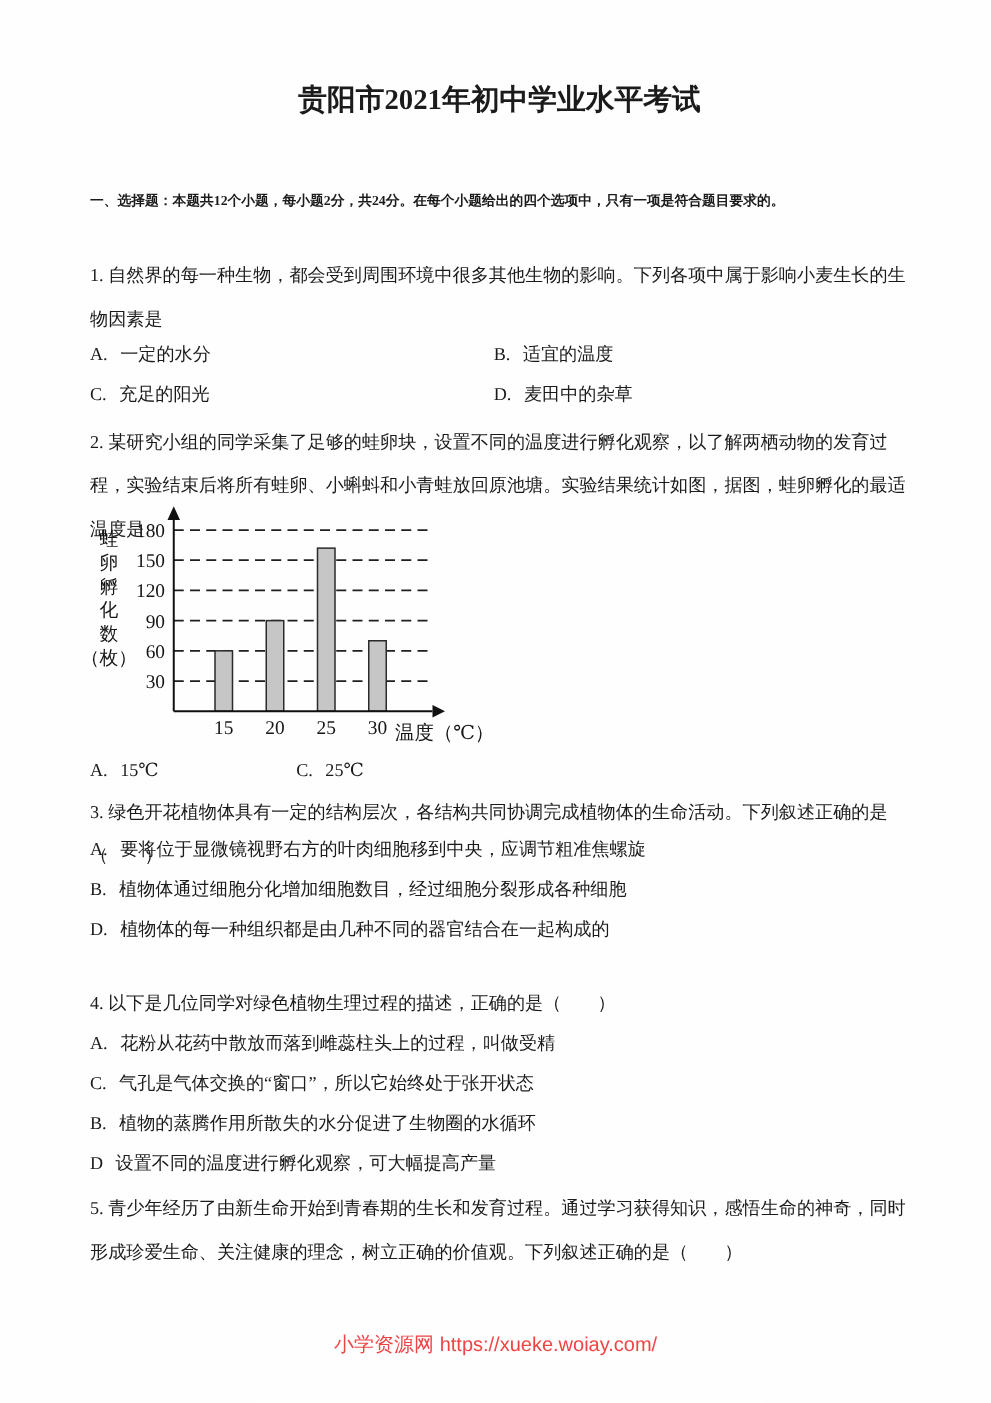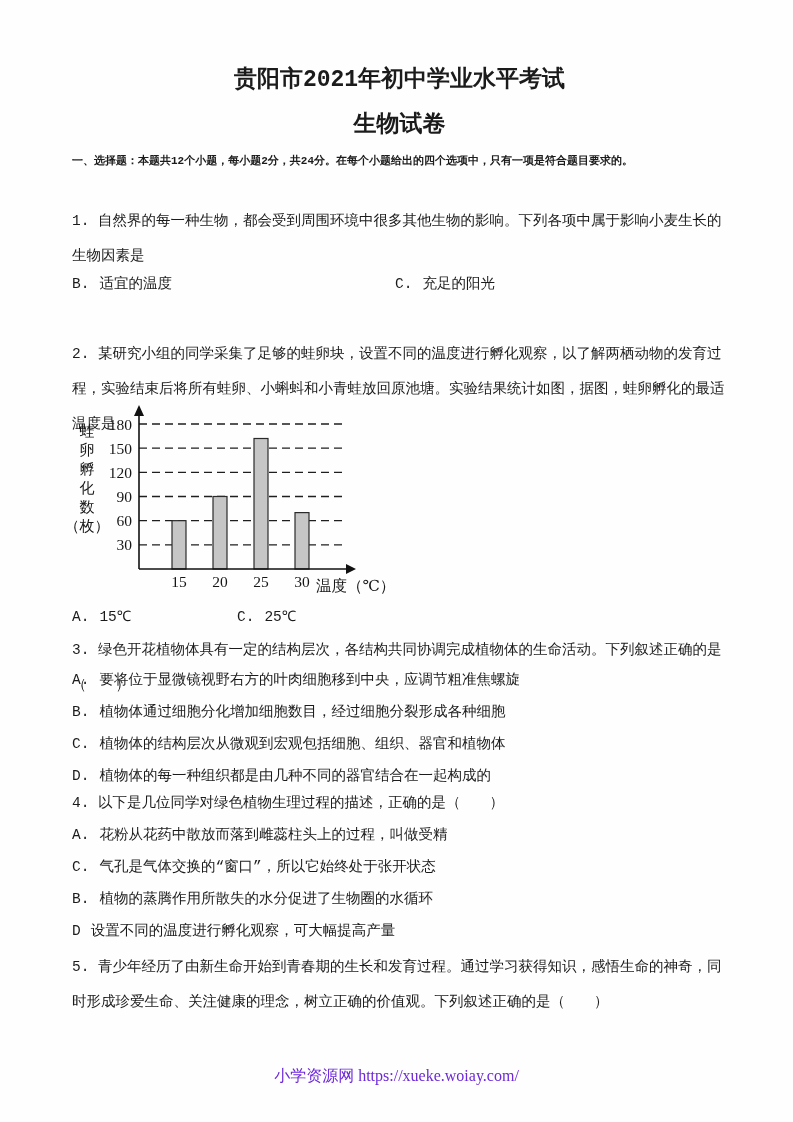--- a/index.html
+++ b/index.html
@@ -1,51 +1,52 @@
 <!DOCTYPE html>
 <html><head>
 <meta charset="utf-8">
 <style>
   html,body{margin:0;padding:0;background:#ffffff;}
   .page{
     position:relative;width:793px;height:1122px;background:#fefefe;
     font-family:"Liberation Serif","DejaVu Serif",serif;color:#1b1b1b;overflow:hidden;
   }
-  .abs{position:absolute;left:72px;right:66px;margin:0;font-family:Liberation Mono, monospace;}
+  .abs{position:absolute;left:72px;right:66px;margin:0;}
   .center{text-align:center;}
   .bold{font-weight:bold;}
   .t1{top:66px;font-size:23px;line-height:1.25;}
   .t2{top:111px;font-size:23px;line-height:1.25;}
   .sec{top:144px;font-size:11px;line-height:35px;}
   .qt{font-size:14.5px;line-height:35px;}
   .optline{font-size:14.5px;line-height:32px;margin:0;}
   .ol{display:inline-block;margin-right:10px;}
   .opts2{display:grid;grid-template-columns:323px 1fr;}
   .opts4{display:grid;grid-template-columns:165px 166px 164px auto;}
   .chart-fig{position:absolute;left:62px;top:403px;width:390px;height:195px;margin:0;}
   #chart-svg text{font-family:"Liberation Serif","DejaVu Serif",serif;fill:#161616;}
   .footer{
     position:absolute;left:0;right:0;top:1066px;text-align:center;
-    font-family:Liberation Serif, serif;
-    font-size:16px;color:#6d28d9;
+    font-family:Liberation Sans, sans-serif;
+    font-size:16px;color:#ef4444;
   }
 </style>
 </head>
 <body>
 
 <div class="page">
 
   <h1 class="abs t1 center bold">贵阳市2021年初中学业水平考试</h1>
-  <h2 class="abs t2 center bold">生物试卷</h2>
   <p class="abs sec bold">一、选择题：本题共12个小题，每小题2分，共24分。在每个小题给出的四个选项中，只有一项是符合题目要求的。</p>
 
   <p class="abs qt" style="top:204px">1. 自然界的每一种生物，都会受到周围环境中很多其他生物的影响。下列各项中属于影响小麦生长的生物因素是</p>
   <div class="abs opts2" style="top:268px">
+    <p class="optline"><span class="ol">A.</span><span>一定的水分</span></p>
     <p class="optline"><span class="ol">B.</span><span>适宜的温度</span></p>
     <p class="optline"><span class="ol">C.</span><span>充足的阳光</span></p>
+    <p class="optline"><span class="ol">D.</span><span>麦田中的杂草</span></p>
   </div>
 
   <p class="abs qt" style="top:337px">2. 某研究小组的同学采集了足够的蛙卵块，设置不同的温度进行孵化观察，以了解两栖动物的发育过程，实验结束后将所有蛙卵、小蝌蚪和小青蛙放回原池塘。实验结果统计如图，据图，蛙卵孵化的最适温度是</p>
 
   <figure class="chart-fig">
     <svg id="chart-svg" viewBox="0 0 390 195" width="390" height="195">
         <line x1="77" y1="141.83333333333334" x2="283" y2="141.83333333333334" stroke="#1f1f1f" stroke-width="1.4" stroke-dasharray="8 5"></line>
         <text x="70" y="147.33333333333334" text-anchor="end" font-size="15.5">30</text>
         <line x1="77" y1="117.66666666666666" x2="283" y2="117.66666666666666" stroke="#1f1f1f" stroke-width="1.4" stroke-dasharray="8 5"></line>
         <text x="70" y="123.16666666666666" text-anchor="end" font-size="15.5">60</text>
@@ -81,21 +82,20 @@
 
   <div class="abs opts4" style="top:601px">
     <p class="optline"><span class="ol">A.</span><span>15℃</span></p>
     <p class="optline"><span class="ol">C.</span><span>25℃</span></p>
   </div>
 
   <p class="abs qt" style="top:633px">3. 绿色开花植物体具有一定的结构层次，各结构共同协调完成植物体的生命活动。下列叙述正确的是（　　）</p>
   <div class="abs" style="top:664px">
     <p class="optline"><span class="ol">A.</span><span>要将位于显微镜视野右方的叶肉细胞移到中央，应调节粗准焦螺旋</span></p>
     <p class="optline"><span class="ol">B.</span><span>植物体通过细胞分化增加细胞数目，经过细胞分裂形成各种细胞</span></p>
-    <p class="optline"><span class="ol">C.</span><span>植物体的结构层次从微观到宏观包括细胞、组织、器官和植物体</span></p>
     <p class="optline"><span class="ol">D.</span><span>植物体的每一种组织都是由几种不同的器官结合在一起构成的</span></p>
   </div>
 
   <p class="abs qt" style="top:786px">4. 以下是几位同学对绿色植物生理过程的描述，正确的是（　　）</p>
   <div class="abs" style="top:819px">
     <p class="optline"><span class="ol">A.</span><span>花粉从花药中散放而落到雌蕊柱头上的过程，叫做受精</span></p>
     <p class="optline"><span class="ol">C.</span><span>气孔是气体交换的“窗口”，所以它始终处于张开状态</span></p>
     <p class="optline"><span class="ol">B.</span><span>植物的蒸腾作用所散失的水分促进了生物圈的水循环</span></p>
     <p class="optline"><span class="ol">D</span><span>设置不同的温度进行孵化观察，可大幅提高产量</span></p>
   </div>

